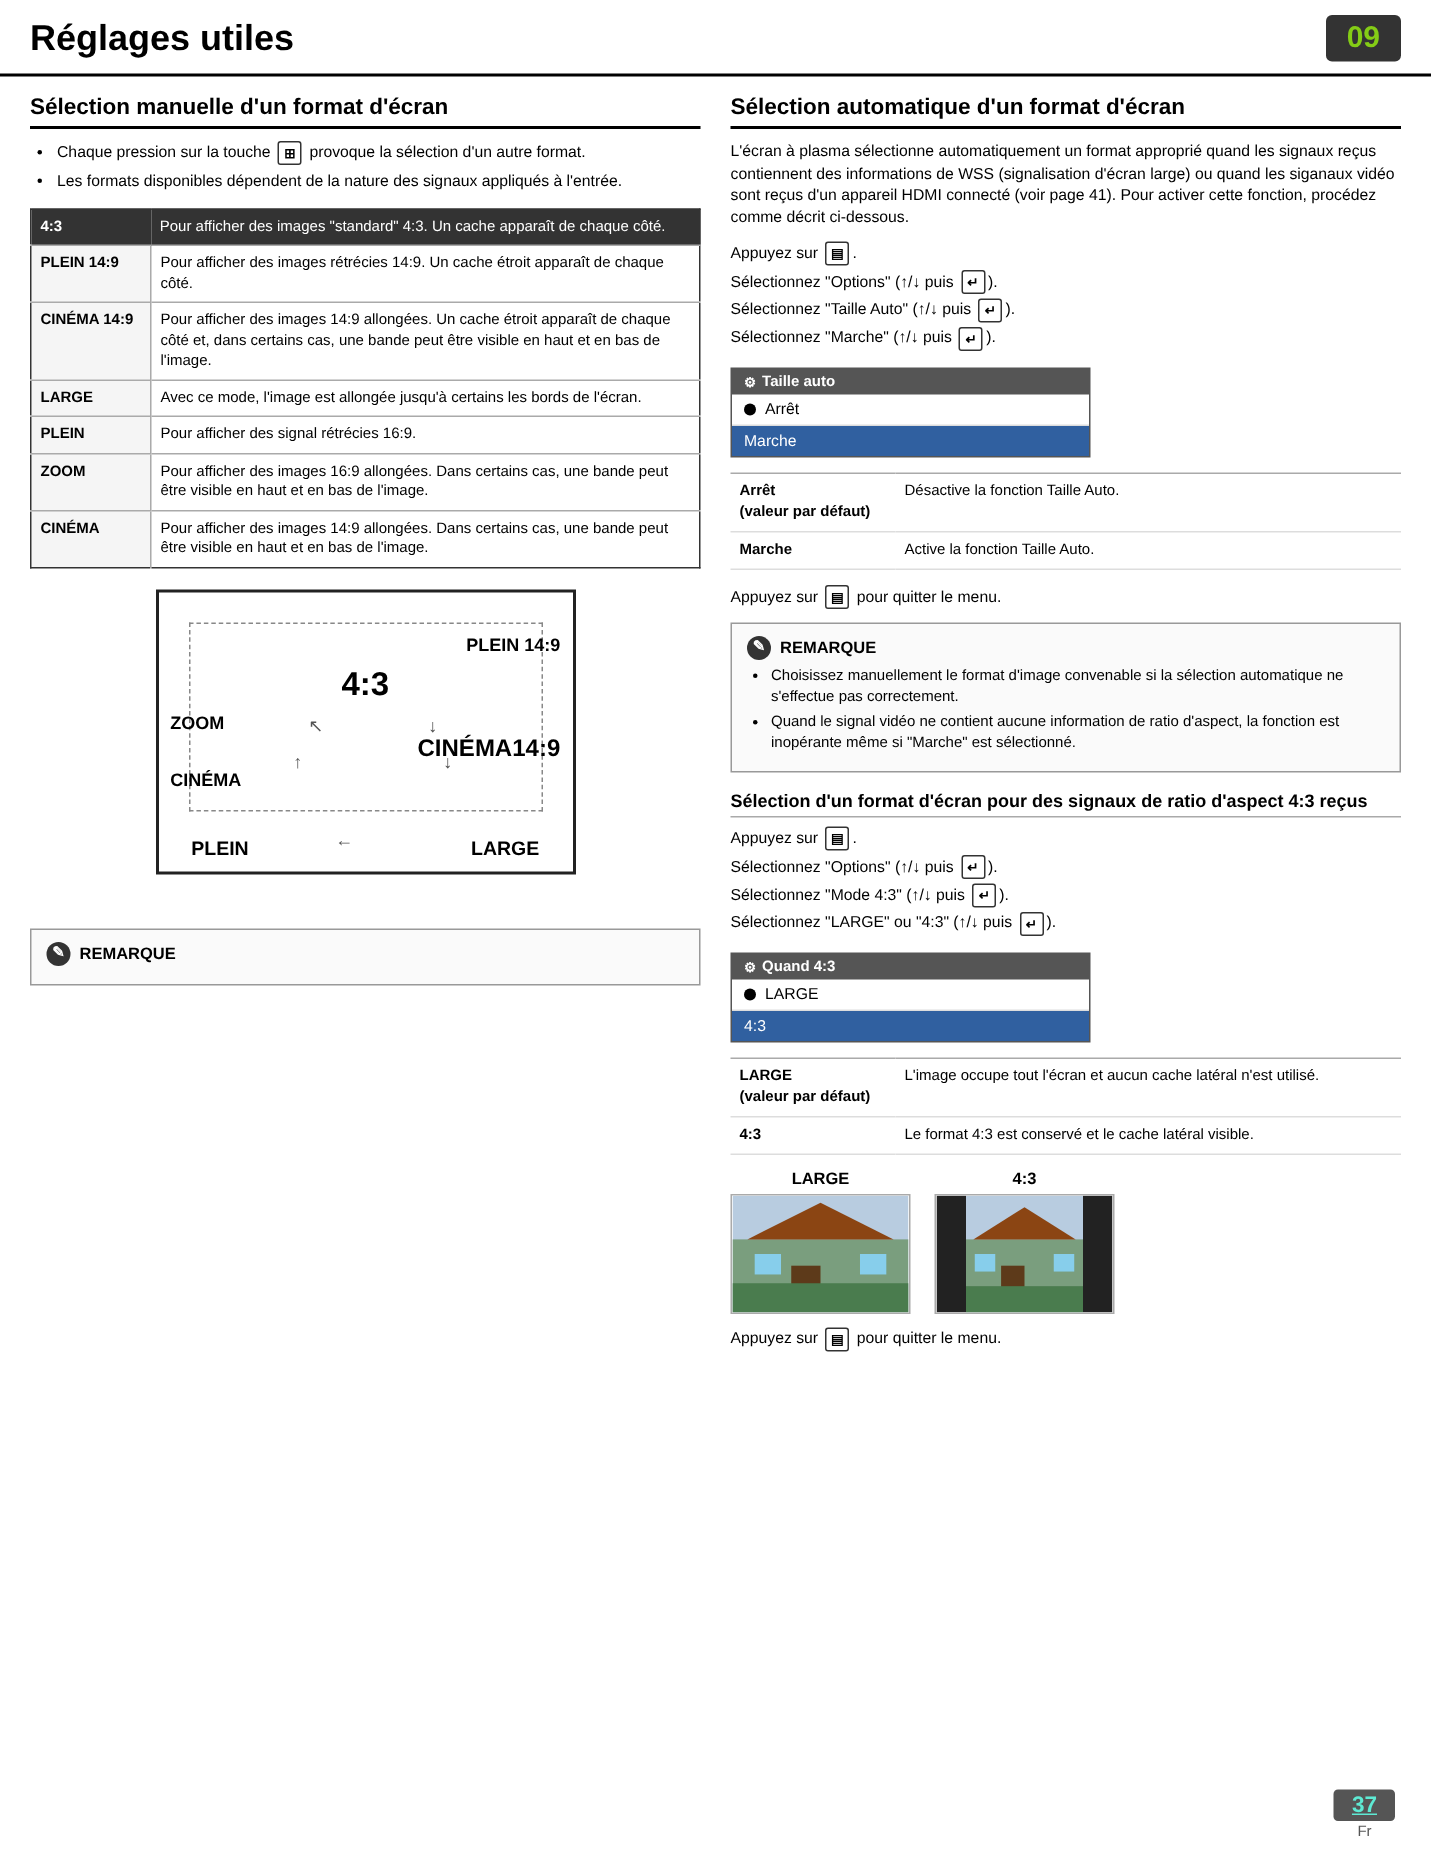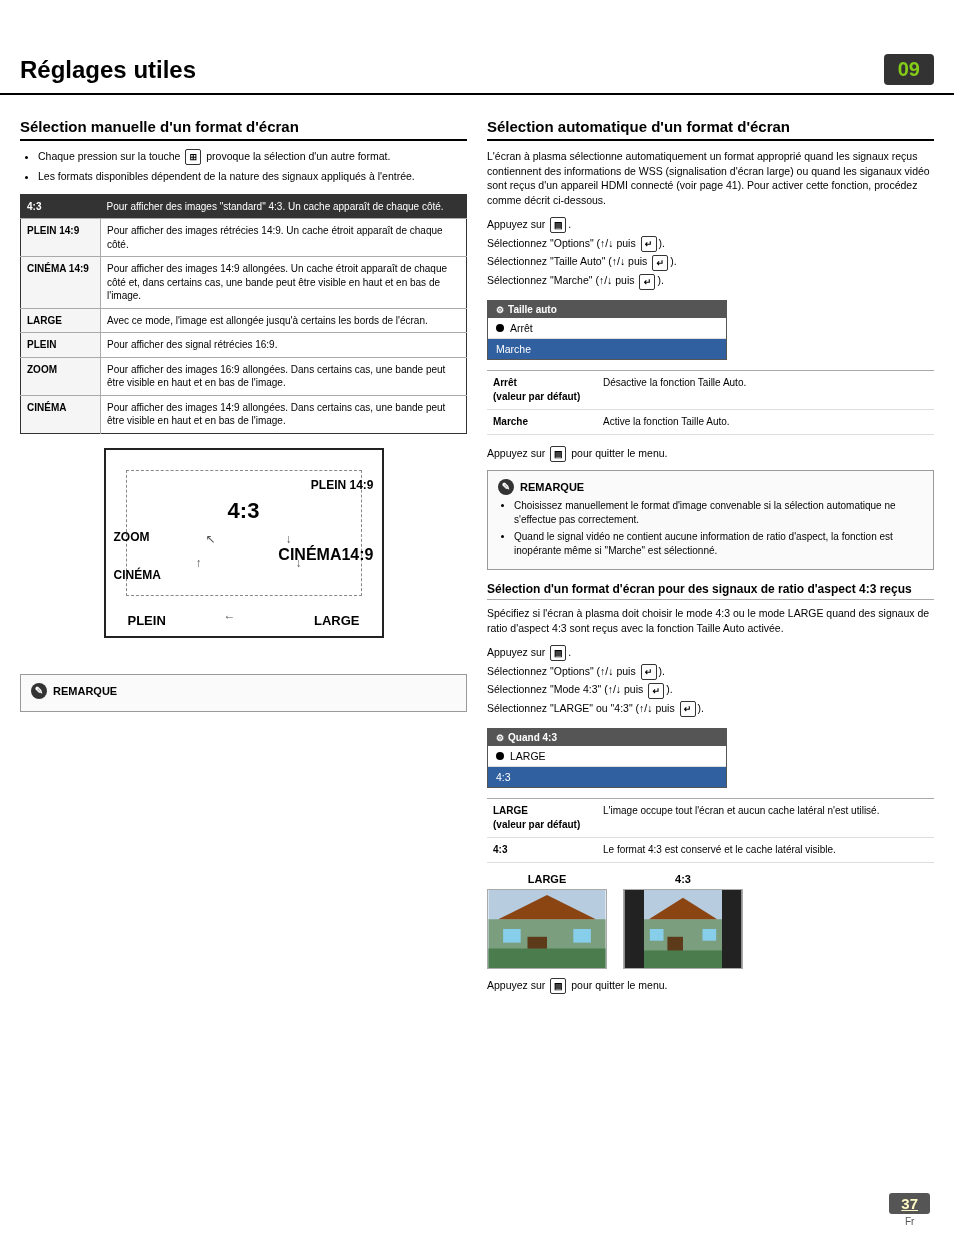--- a/index.html
+++ b/index.html
@@ -13,40 +13,39 @@
       position: relative;
     }
 
     
     .page-header {
       display: flex;
       align-items: center;
       border-bottom: 2px solid #000;
       padding: 10px 20px 8px 20px;
       margin-bottom: 0;
-      margin-top: 44px;
     }
     .page-header-title {
       font-size: 24px;
       font-weight: bold;
       flex: 1;
     }
     .page-number-badge {
       background: #333;
       color: #84cc16;
       font-size: 20px;
       font-weight: bold;
       padding: 4px 14px;
       border-radius: 4px;
     }
 
     
     .content-wrapper {
       display: flex;
-      padding: 23px 20px;
+      padding: 12px 20px;
       gap: 20px;
     }
 
     .left-column {
       flex: 1;
       max-width: 450px;
     }
 
     .right-column {
       flex: 1;
@@ -275,21 +274,21 @@
     .page-footer {
       position: absolute;
       bottom: 18px;
       right: 24px;
       display: flex;
       flex-direction: column;
       align-items: center;
     }
     .page-footer-num {
       background: #555;
-      color: #fef9c3;
+      color: #5eead4;
       font-size: 15px;
       font-weight: bold;
       padding: 2px 12px;
       border-radius: 3px;
       text-decoration: underline;
     }
     .page-footer-fr {
       font-size: 10px;
       color: #555;
       margin-top: 2px;
@@ -477,21 +476,20 @@
         <span>REMARQUE</span>
       </div>
       <ul class="remark-list">
         <li>Choisissez manuellement le format d'image convenable si la sélection automatique ne s'effectue pas correctement.</li>
         <li>Quand le signal vidéo ne contient aucune information de ratio d'aspect, la fonction est inopérante même si "Marche" est sélectionné.</li>
       </ul>
     </div>
 
     <div class="sub-section">
       <div class="sub-section-title">Sélection d'un format d'écran pour des signaux de ratio d'aspect 4:3 reçus</div>
-      <p class="section-intro">Spécifiez si l'écran à plasma doit choisir le mode 4:3 ou le mode LARGE quand des signaux de ratio d'aspect 4:3 sont reçus avec la fonction Taille Auto activée.</p>
 
       <div class="auto-steps">
         <p class="step-line">Appuyez sur <span class="inline-icon">▤</span>.</p>
         <p class="step-line">Sélectionnez "Options" (↑/↓ puis <span class="inline-icon">↵</span>).</p>
         <p class="step-line">Sélectionnez "Mode 4:3" (↑/↓ puis <span class="inline-icon">↵</span>).</p>
         <p class="step-line">Sélectionnez "LARGE" ou "4:3" (↑/↓ puis <span class="inline-icon">↵</span>).</p>
       </div>
 
       <div class="menu-box">
         <div class="menu-box-header">

